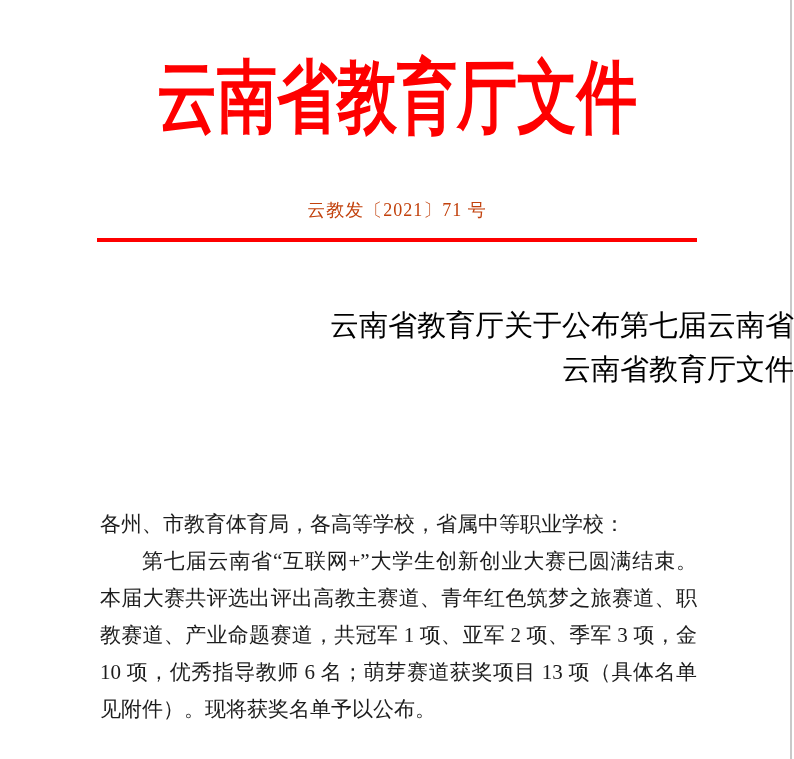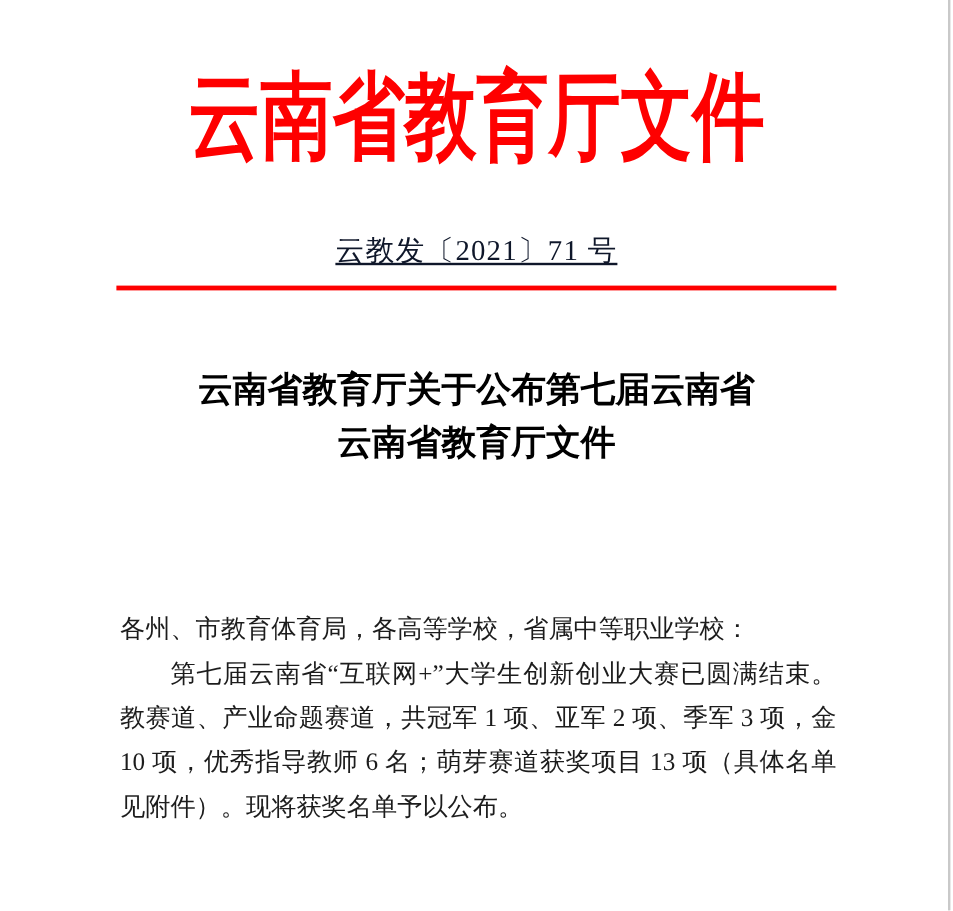--- a/index.html
+++ b/index.html
@@ -39,41 +39,40 @@
     transform: scaleY(1.32);
     transform-origin: center;
     white-space: nowrap;
   }
   .doc-number {
     position: absolute;
     top: 196px;
     left: 0;
     right: 0;
     text-align: center;
-    font-size: 24px;
+    font-size: 18px;
     line-height: 28px;
-    color: #0f172a;
+    color: #c2410c;
     letter-spacing: 1px;
-    text-decoration: underline;
   }
   .red-rule {
     position: absolute;
     top: 238px;
     left: 97px;
     width: 600px;
     height: 4px;
     background: #fe0000;
   }
   .notice-title {
     position: absolute;
     top: 303px;
     left: 0;
     right: 0;
-    text-align: center;
-    font-weight: bold;
+    text-align: right;
+    font-weight: normal;
     font-size: 29px;
     line-height: 44px;
     color: #000000;
   }
   .body-text {
     position: absolute;
     top: 482px;
     left: 100px;
     width: 597px;
     font-size: 21px;
@@ -104,18 +103,19 @@
   <div class="red-rule"></div>
 
   <div class="notice-title">
     <div class="notice-title-line">云南省教育厅关于公布第七届云南省</div>
     <div class="notice-title-line">云南省教育厅文件</div>
   </div>
 
   <div class="body-text">
     <div class="body-line">各州、市教育体育局，各高等学校，省属中等职业学校：</div>
     <div class="body-line indent-2 fill-line">第七届云南省“互联网+”大学生创新创业大赛已圆满结束。</div>
+    <div class="body-line fill-line">本届大赛共评选出评出高教主赛道、青年红色筑梦之旅赛道、职</div>
     <div class="body-line fill-line">教赛道、产业命题赛道，共冠军 1 项、亚军 2 项、季军 3 项，金</div>
     <div class="body-line fill-line">10 项，优秀指导教师 6 名；萌芽赛道获奖项目 13 项（具体名单</div>
     <div class="body-line">见附件）。现将获奖名单予以公布。</div>
   </div>
 
 </div>
 
 </body></html>

